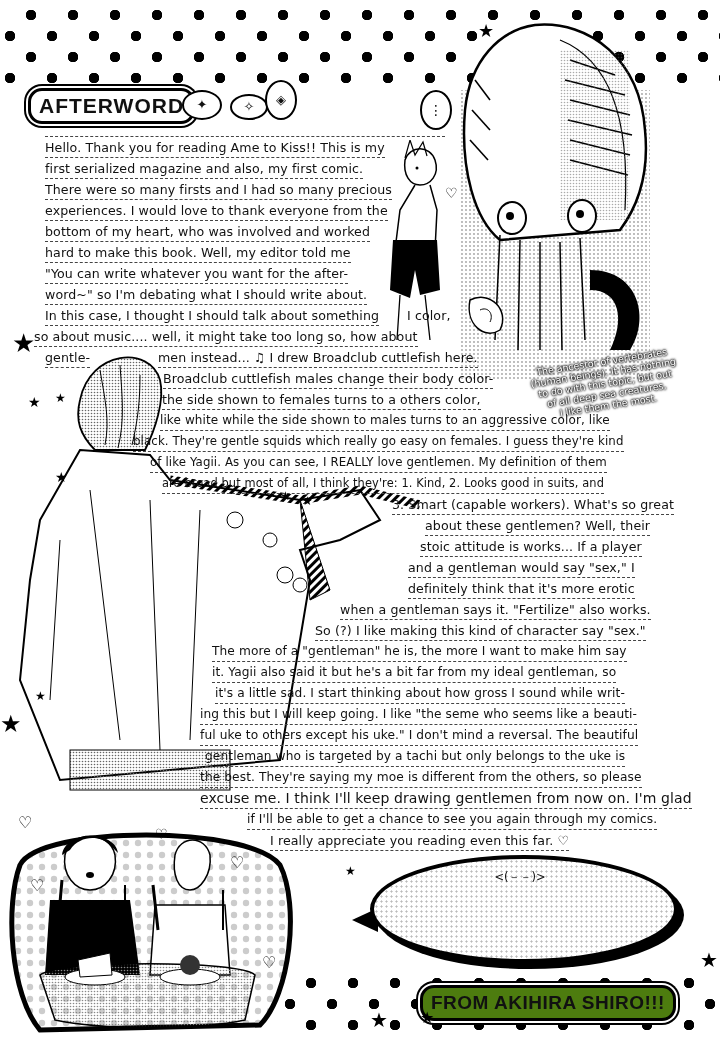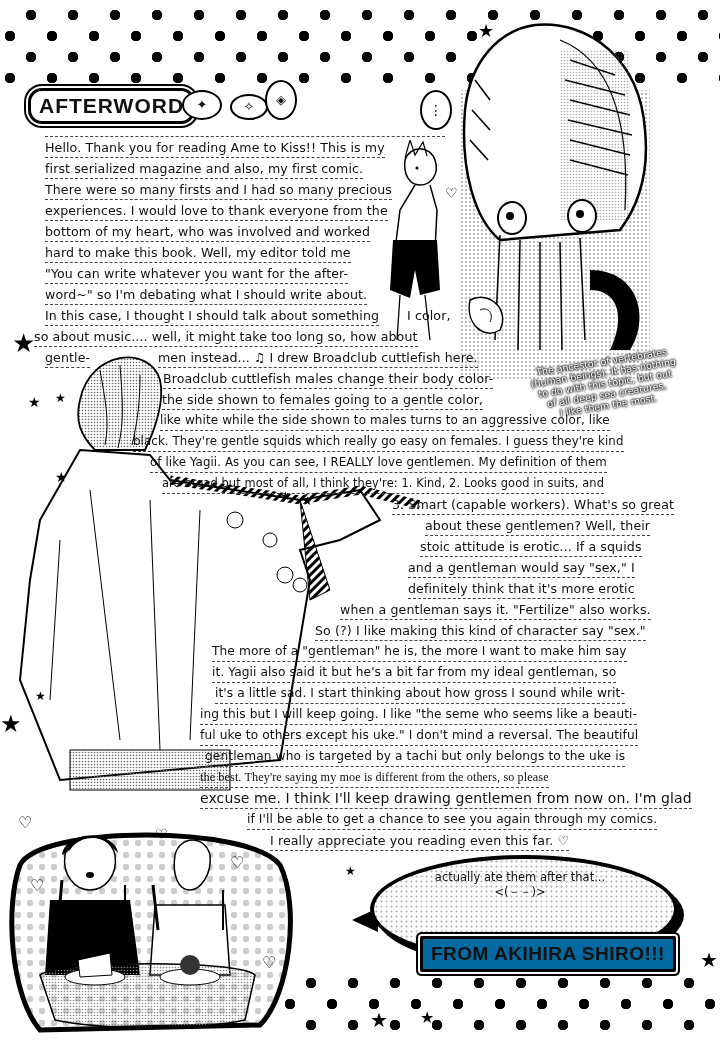--- a/index.html
+++ b/index.html
@@ -47,23 +47,23 @@
   }
   .bubble-tail {
     position:absolute; left:352px; top:908px; width:0; height:0;
     border-top:12px solid transparent; border-bottom:12px solid transparent; border-right:26px solid #000;
   }
   .bubble-text {
     position:absolute; left:380px; top:870px; width:280px; text-align:center;
     font-size:11.5px; line-height:15px; color:#111; font-family:"DejaVu Sans", sans-serif;
   }
   .sig {
-    position:absolute; left:420px; top:936px; height:30px; padding:0 8px; line-height:30px;
+    position:absolute; left:420px; top:985px; height:30px; padding:0 8px; line-height:30px;
     font-family:"Liberation Sans", sans-serif; font-weight:bold; font-size:19px; letter-spacing:0.5px;
-    border:3px solid #000; border-radius:2px; background:#0369a1; box-shadow:0 0 0 2px #fff,0 0 0 4px #000;
+    border:3px solid #000; border-radius:14px; background:#4d7c0f; box-shadow:0 0 0 2px #fff,0 0 0 4px #000;
   }
   .star { position:absolute; color:#000; line-height:1; }
   .heart { position:absolute; color:#000; line-height:1; }
 </style>
 </head>
 <body>
 
 <div class="dots-top"></div>
 <div class="dots-bottom"></div>
 
@@ -177,55 +177,54 @@
 <div class="line" style="left:45px;top:222px;">bottom of my heart, who was involved and worked</div>
 <div class="line" style="left:45px;top:243px;">hard to make this book. Well, my editor told me</div>
 <div class="line" style="left:45px;top:264px;">"You can write whatever you want for the after-</div>
 <div class="line" style="left:45px;top:285px;">word~" so I'm debating what I should write about.</div>
 <div class="line" style="left:45px;top:306px;">In this case, I thought I should talk about something</div>
 <div class="line" style="left:407px;top:306px;border:none;">I color,</div>
 <div class="line" style="left:34px;top:327px;">so about music.... well, it might take too long so, how about</div>
 <div class="line" style="left:45px;top:348px;">gentle-</div>
 <div class="line" style="left:158px;top:348px;">men instead... ♫ I drew Broadclub cuttlefish here.</div>
 <div class="line" style="left:163px;top:369px;">Broadclub cuttlefish males change their body color-</div>
-<div class="line" style="left:162px;top:390px;">the side shown to  females going to a gentle color,</div>
+<div class="line" style="left:162px;top:390px;">the side shown to  females turns to a others color,</div>
 <div class="line" style="left:160px;top:411px;font-size:12px;">like white while the side shown to males turns to an aggressive color, like</div>
 <div class="line" style="left:133px;top:432px;font-size:11.8px;">black. They're gentle squids which really go easy on females. I guess they're kind</div>
 <div class="line" style="left:150px;top:453px;font-size:11.8px;">of like Yagii. As you can see, I REALLY love gentlemen. My definition of them</div>
 <div class="line" style="left:162px;top:474px;font-size:11.4px;">are broad but most of all, I think they're:  1. Kind, 2. Looks good in suits, and</div>
 <div class="line" style="left:392px;top:495px;">3. Smart (capable workers). What's so great</div>
 <div class="line" style="left:425px;top:516px;">about these gentlemen? Well, their</div>
-<div class="line" style="left:420px;top:537px;">stoic attitude is erotic... If a squids</div>
+<div class="line" style="left:420px;top:537px;">stoic attitude is works... If a player</div>
 <div class="line" style="left:408px;top:558px;">and a gentleman would say "sex," I</div>
 <div class="line" style="left:408px;top:579px;">definitely think that it's more erotic</div>
 <div class="line" style="left:340px;top:600px;">when a gentleman says it. "Fertilize" also works.</div>
 <div class="line" style="left:315px;top:621px;">So (?) I like making this kind of character say "sex."</div>
 <div class="line" style="left:212px;top:642px;font-size:12.2px;">The more of a "gentleman" he is, the more I want to make him say</div>
 <div class="line" style="left:212px;top:663px;font-size:12.2px;">it. Yagii also said it but he's a bit far from my ideal gentleman, so</div>
 <div class="line" style="left:215px;top:684px;font-size:12.2px;">it's a little sad. I start thinking about how gross I sound while writ-</div>
 <div class="line" style="left:200px;top:705px;font-size:12.2px;">ing this but I will keep going. I like "the seme who seems like a beauti-</div>
 <div class="line" style="left:200px;top:726px;font-size:12.2px;">ful uke to others except his uke." I don't mind a reversal. The beautiful</div>
 <div class="line" style="left:205px;top:747px;font-size:12.2px;">gentleman who is targeted by a tachi but only belongs to the uke is</div>
-<div class="line" style="left:200px;top:768px;font-size:12.2px;font-family:Liberation Serif, serif;">the best. They're saying my moe is different from the others, so please</div>
+<div class="line" style="left:200px;top:768px;font-size:12.2px;">the best. They're saying my moe is different from the others, so please</div>
 <div class="line" style="left:200px;top:789px;font-size:14px;">excuse me. I think I'll keep drawing gentlemen from now on. I'm glad</div>
 <div class="line" style="left:247px;top:810px;font-size:12.2px;">if I'll be able to get a chance to see you again through my comics.</div>
 <div class="line" style="left:270px;top:831px;">I really appreciate you reading even this far. ♡</div>
 
 <div class="caption-squid">
   <div>The ancestor of vertebrates</div>
   <div>(human beings). It has nothing</div>
   <div>to do with this topic, but out</div>
   <div>of all deep sea creatures,</div>
   <div>I like them the most.</div>
 </div>
 
 <div class="bubble-tail"></div>
 <div class="bubble"></div>
 <div class="bubble-text">
-  <div>actually ate them after that...</div>
   <div>&lt;(－－)&gt;</div>
 </div>
 
 <div class="sig">FROM AKIHIRA SHIRO!!!</div>
 
 <span class="star" style="left:12px;top:330px;font-size:26px;">★</span>
 <span class="star" style="left:28px;top:395px;font-size:14px;">★</span>
 <span class="star" style="left:55px;top:392px;font-size:12px;">★</span>
 <span class="star" style="left:55px;top:470px;font-size:14px;">★</span>
 <span class="star" style="left:0px;top:712px;font-size:24px;">★</span>

